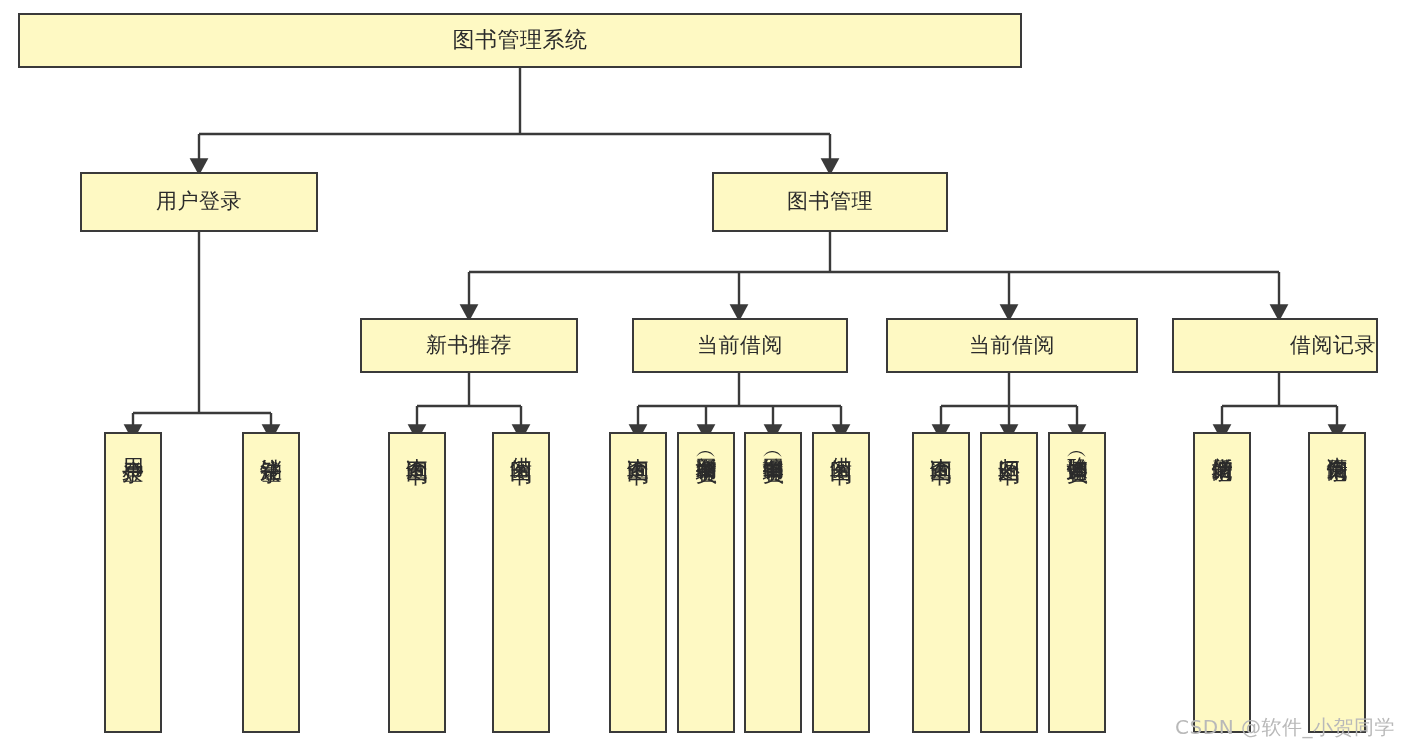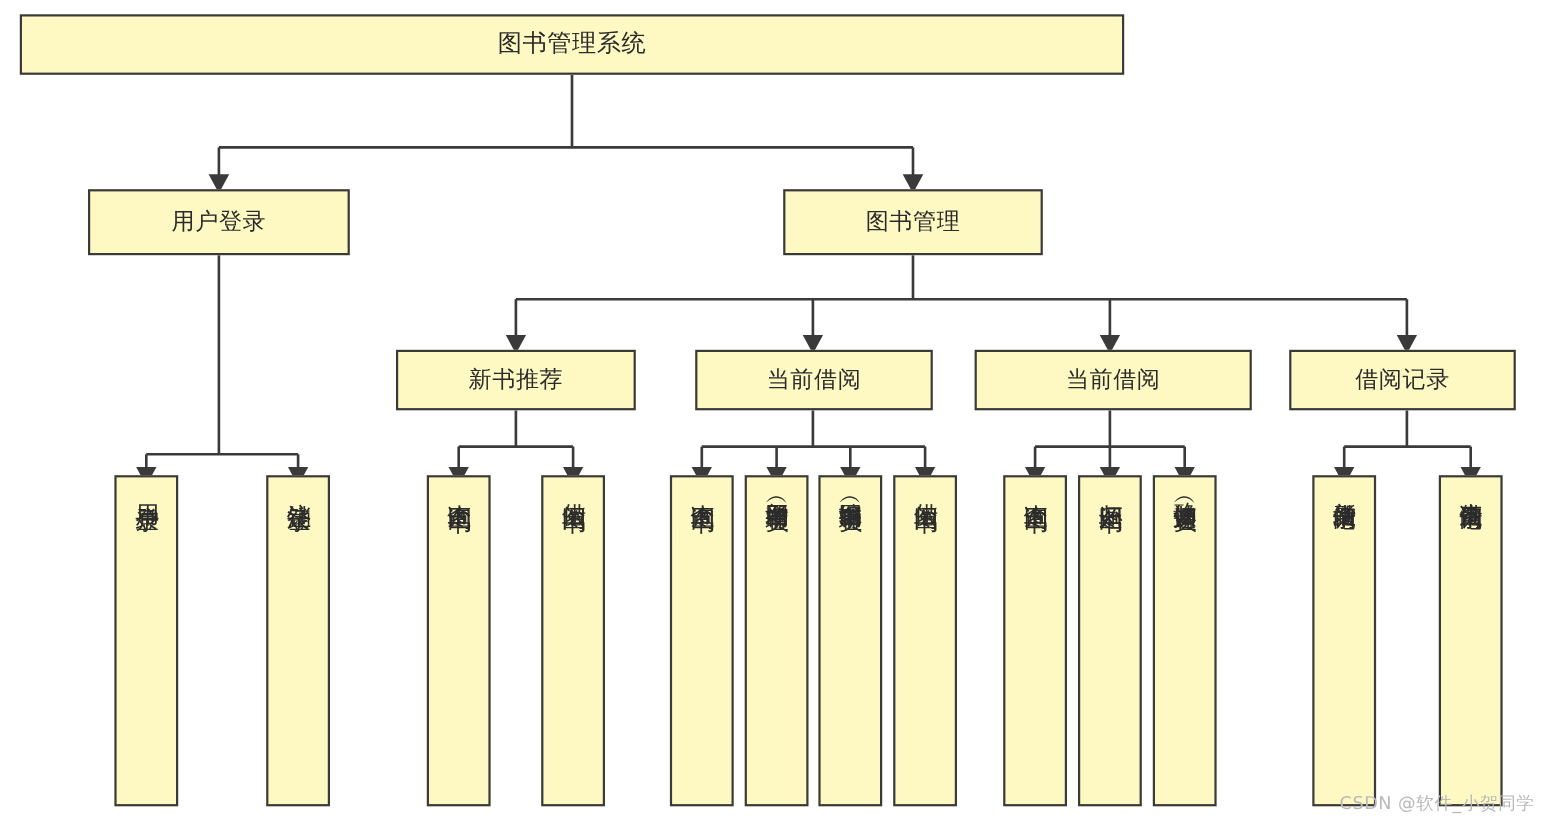--- a/index.html
+++ b/index.html
@@ -68,21 +68,21 @@
     color: #2b2b2b;
   }
   .node.vert.tall .node-label {
     font-size: 21px;
     letter-spacing: 1px;
   }
   #watermark {
     position: absolute;
     right: 10px;
     bottom: 6px;
-    font-size: 16px;
+    font-size: 20px;
     color: #b9b9b9;
     letter-spacing: 0.5px;
     z-index: 5;
     white-space: nowrap;
   }
 </style>
 </head>
 <body>
 
 <div id="diagram-canvas">
@@ -150,21 +150,21 @@
 
   <div class="node horiz" style="left:360px; top:318px; width:218px; height:55px;">
     <span class="node-label">新书推荐</span>
   </div>
   <div class="node horiz" style="left:632px; top:318px; width:216px; height:55px;">
     <span class="node-label">当前借阅</span>
   </div>
   <div class="node horiz" style="left:886px; top:318px; width:252px; height:55px;">
     <span class="node-label">当前借阅</span>
   </div>
-  <div class="node horiz" style="left:1172px; top:318px; width:206px; height:55px;">
+  <div class="node horiz" style="left:1172px; top:318px; width:206px; height:55px;justify-content:flex-end;">
     <span class="node-label">借阅记录</span>
   </div>
 
   <div class="node vert" style="left:104px; top:432px; width:58px; height:301px;">
     <span class="node-label">用户登录</span>
   </div>
   <div class="node vert" style="left:242px; top:432px; width:58px; height:301px;">
     <span class="node-label">注销登录</span>
   </div>
 

